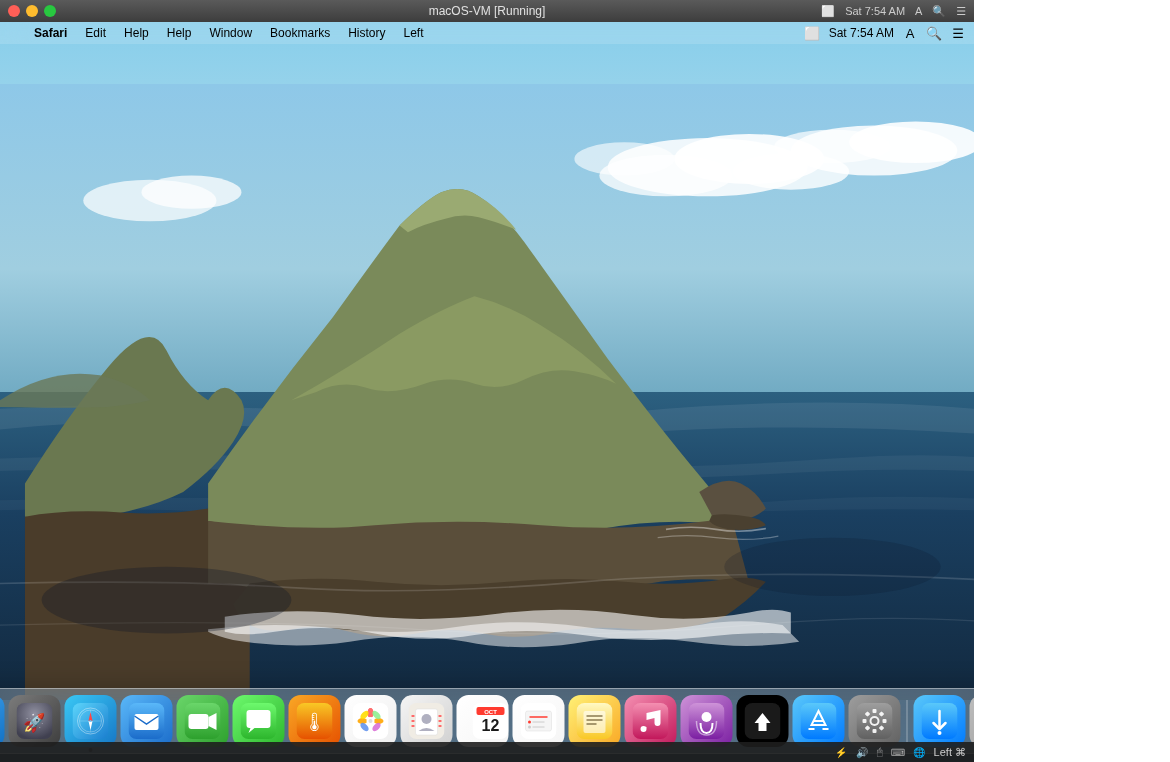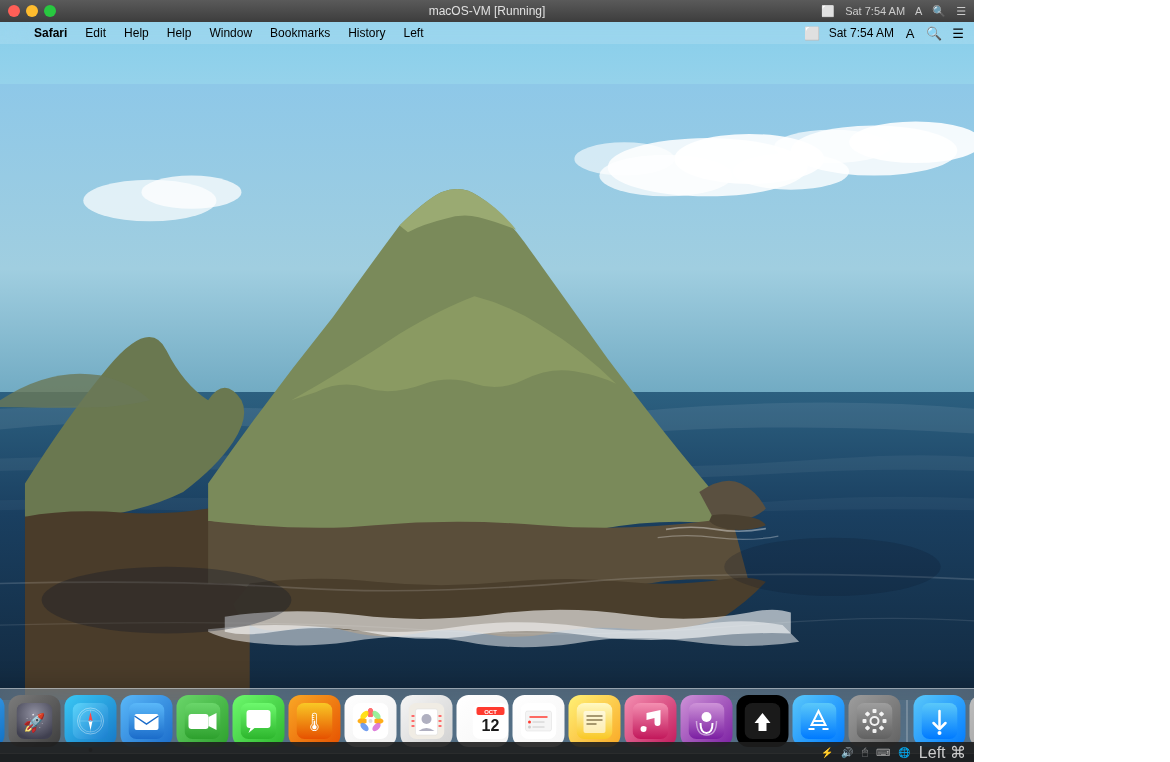--- a/index.html
+++ b/index.html
@@ -640,17 +640,17 @@
         </svg>
       </div>
     </div>
 
     <div class="status-area">
       <span class="status-icon">⚡</span>
       <span class="status-icon">🔊</span>
       <span class="status-icon">🖱</span>
       <span class="status-icon">⌨</span>
       <span class="status-icon">🌐</span>
-      <span class="status-icon" style="font-size:16px; color:#ccc;">Left ⌘</span>
+      <span class="status-icon" style="font-size:11px; color:#ccc;">Left ⌘</span>
     </div>
 
   </div>
 </div>
 
 </body></html>

